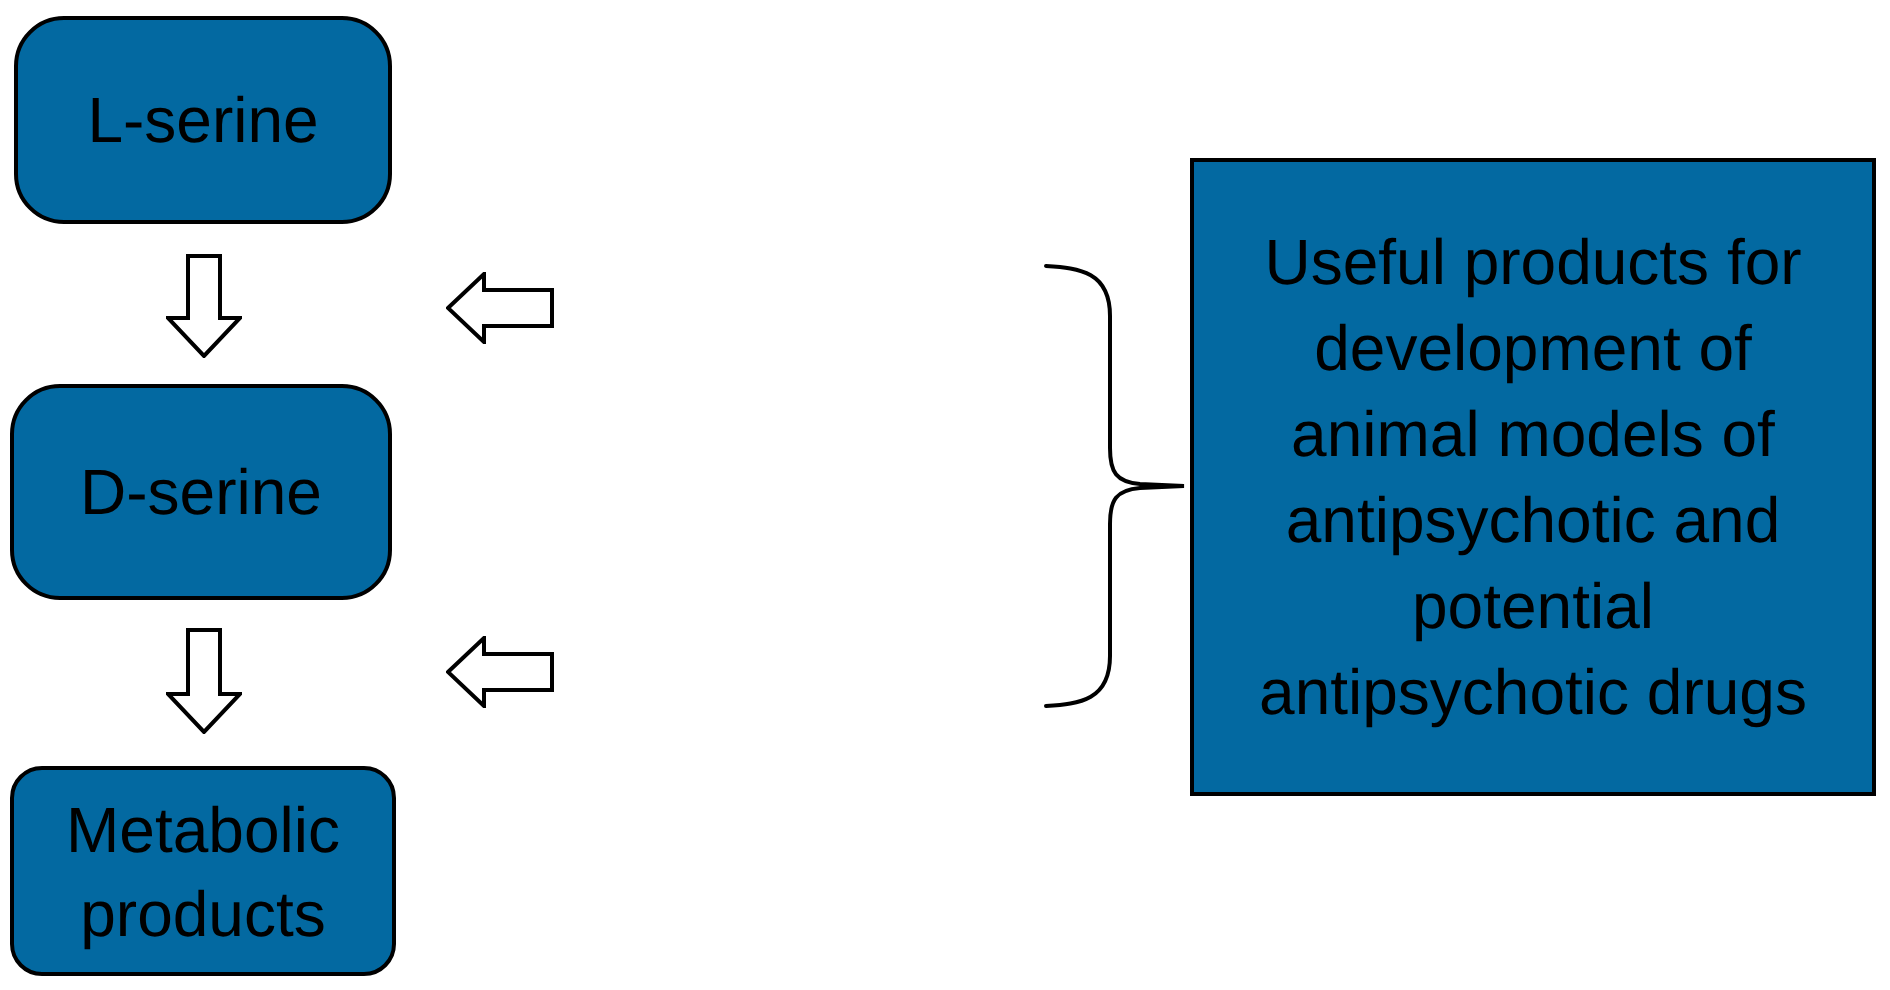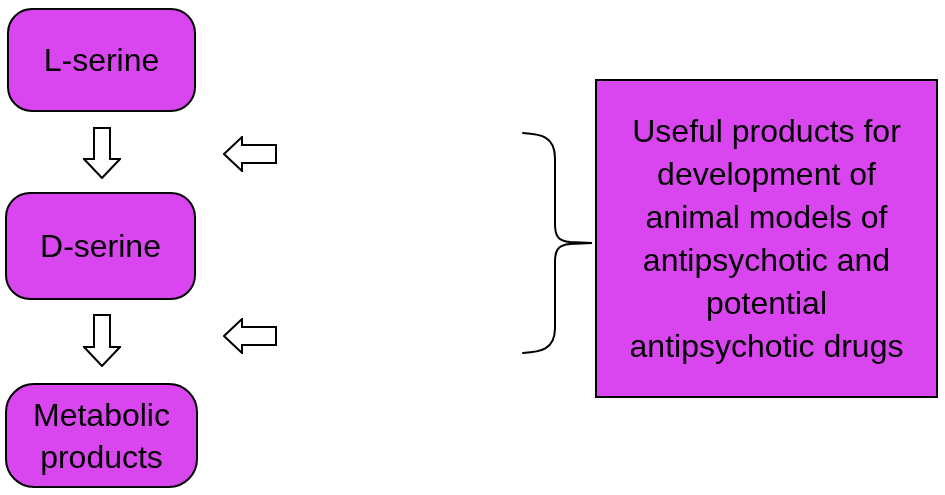--- a/index.html
+++ b/index.html
@@ -12,36 +12,36 @@
     width: 945px;
     height: 495px;
     background: #ffffff;
     font-family: "Liberation Sans", sans-serif;
     color: #000000;
     overflow: hidden;
   }
   .node {
     position: absolute;
     border: 2.5px solid #000000;
-    background: #d946ef;
+    background: #0369a1;
     display: flex;
     flex-direction: column;
     align-items: center;
     justify-content: center;
     text-align: center;
     font-size: 32px;
     line-height: 42px;
     box-sizing: border-box;
   }
   .rounded {
     border-radius: 25px;
   }
   .node-l-serine   { left: 7px;   top: 8px;   width: 189px; height: 104px; }
   .node-d-serine   { left: 5px;   top: 192px; width: 191px; height: 108px; }
-  .node-metabolic  { left: 5px;   top: 383px; width: 193px; height: 105px; border-radius: 29px; }
+  .node-metabolic  { left: 5px;   top: 383px; width: 193px; height: 105px; border-radius: 16px; }
   .node-targets    { left: 595px; top: 79px;  width: 343px; height: 319px; line-height: 43px; }
 
   .arrow {
     position: absolute;
   }
   .arrow-down-1 { left: 83px;  top: 127px; }
   .arrow-down-2 { left: 83px;  top: 314px; }
   .arrow-left-1 { left: 223px; top: 136px; }
   .arrow-left-2 { left: 223px; top: 318px; }
 

